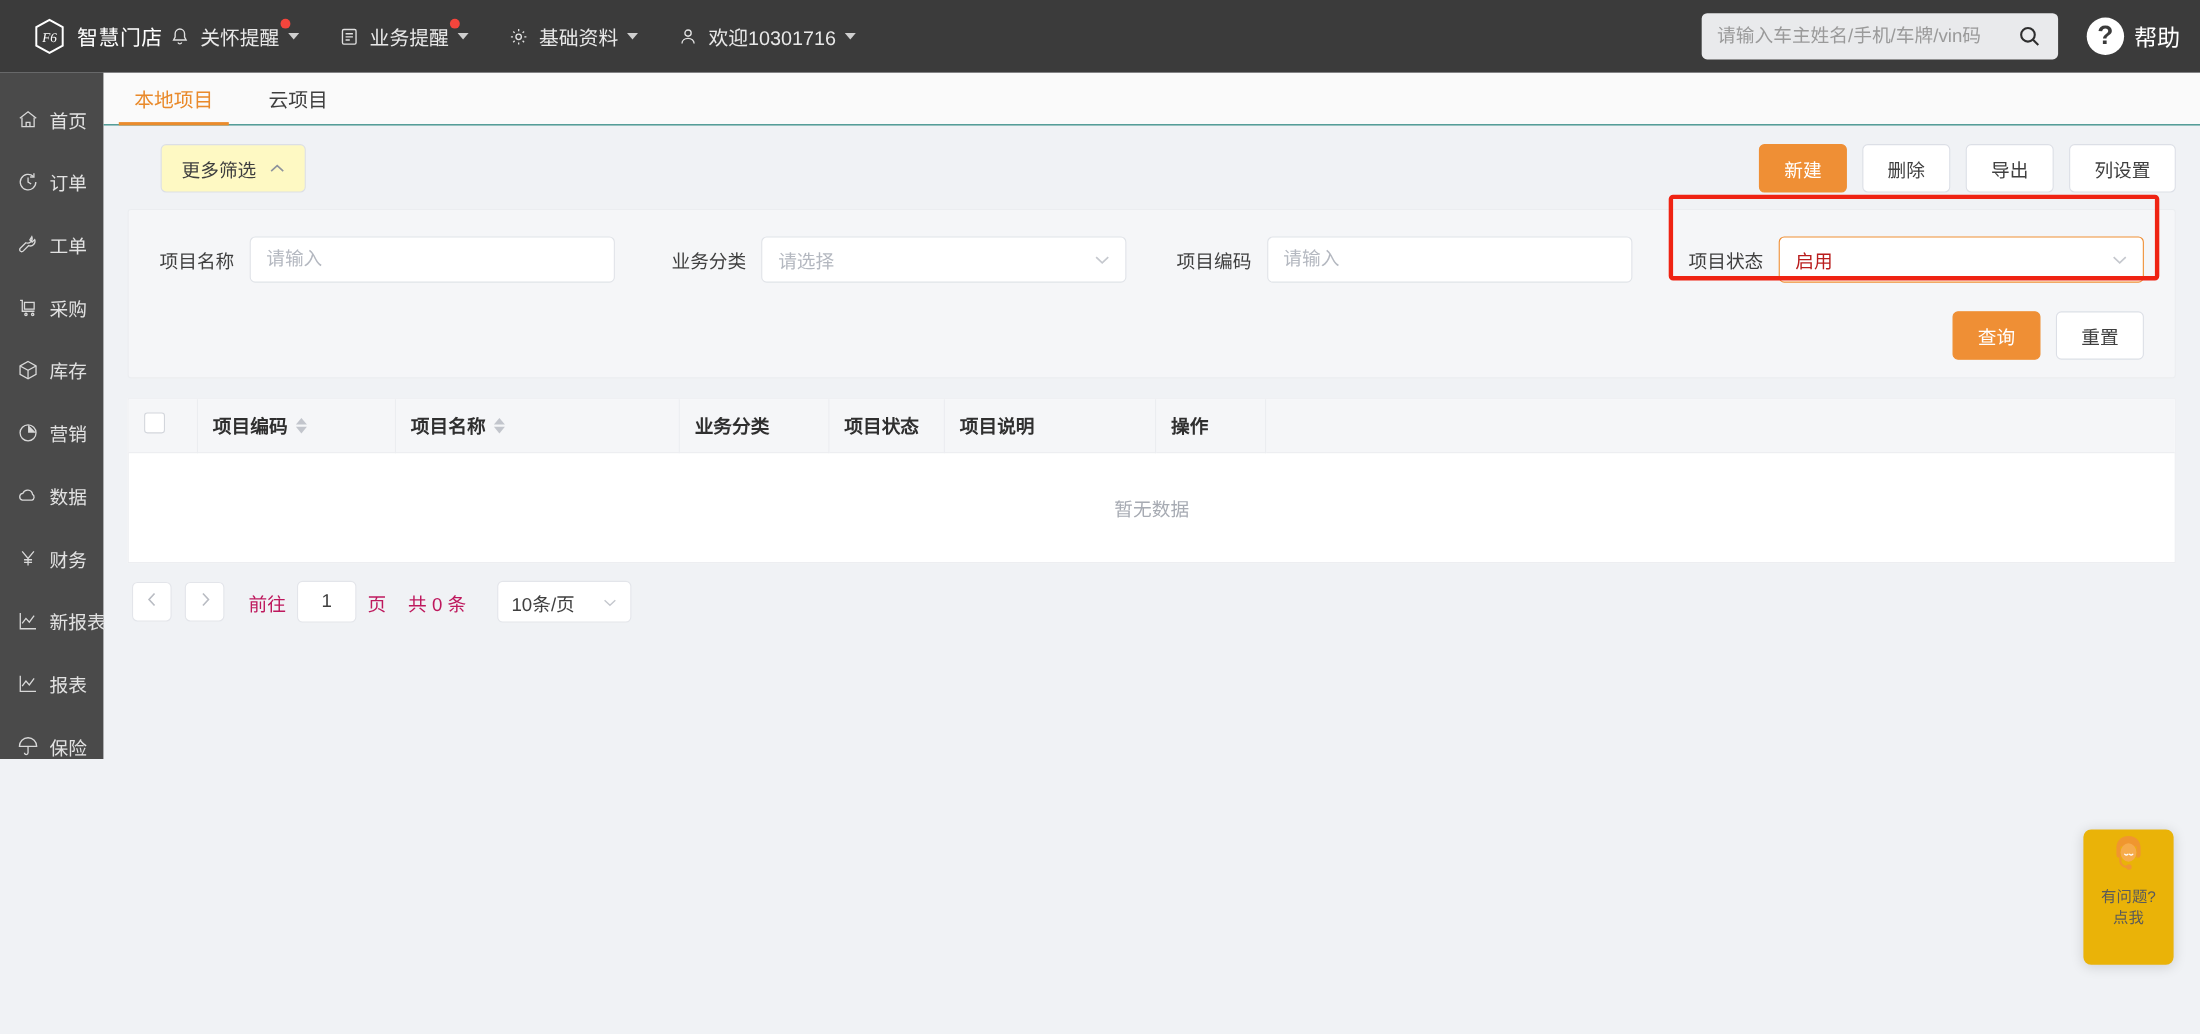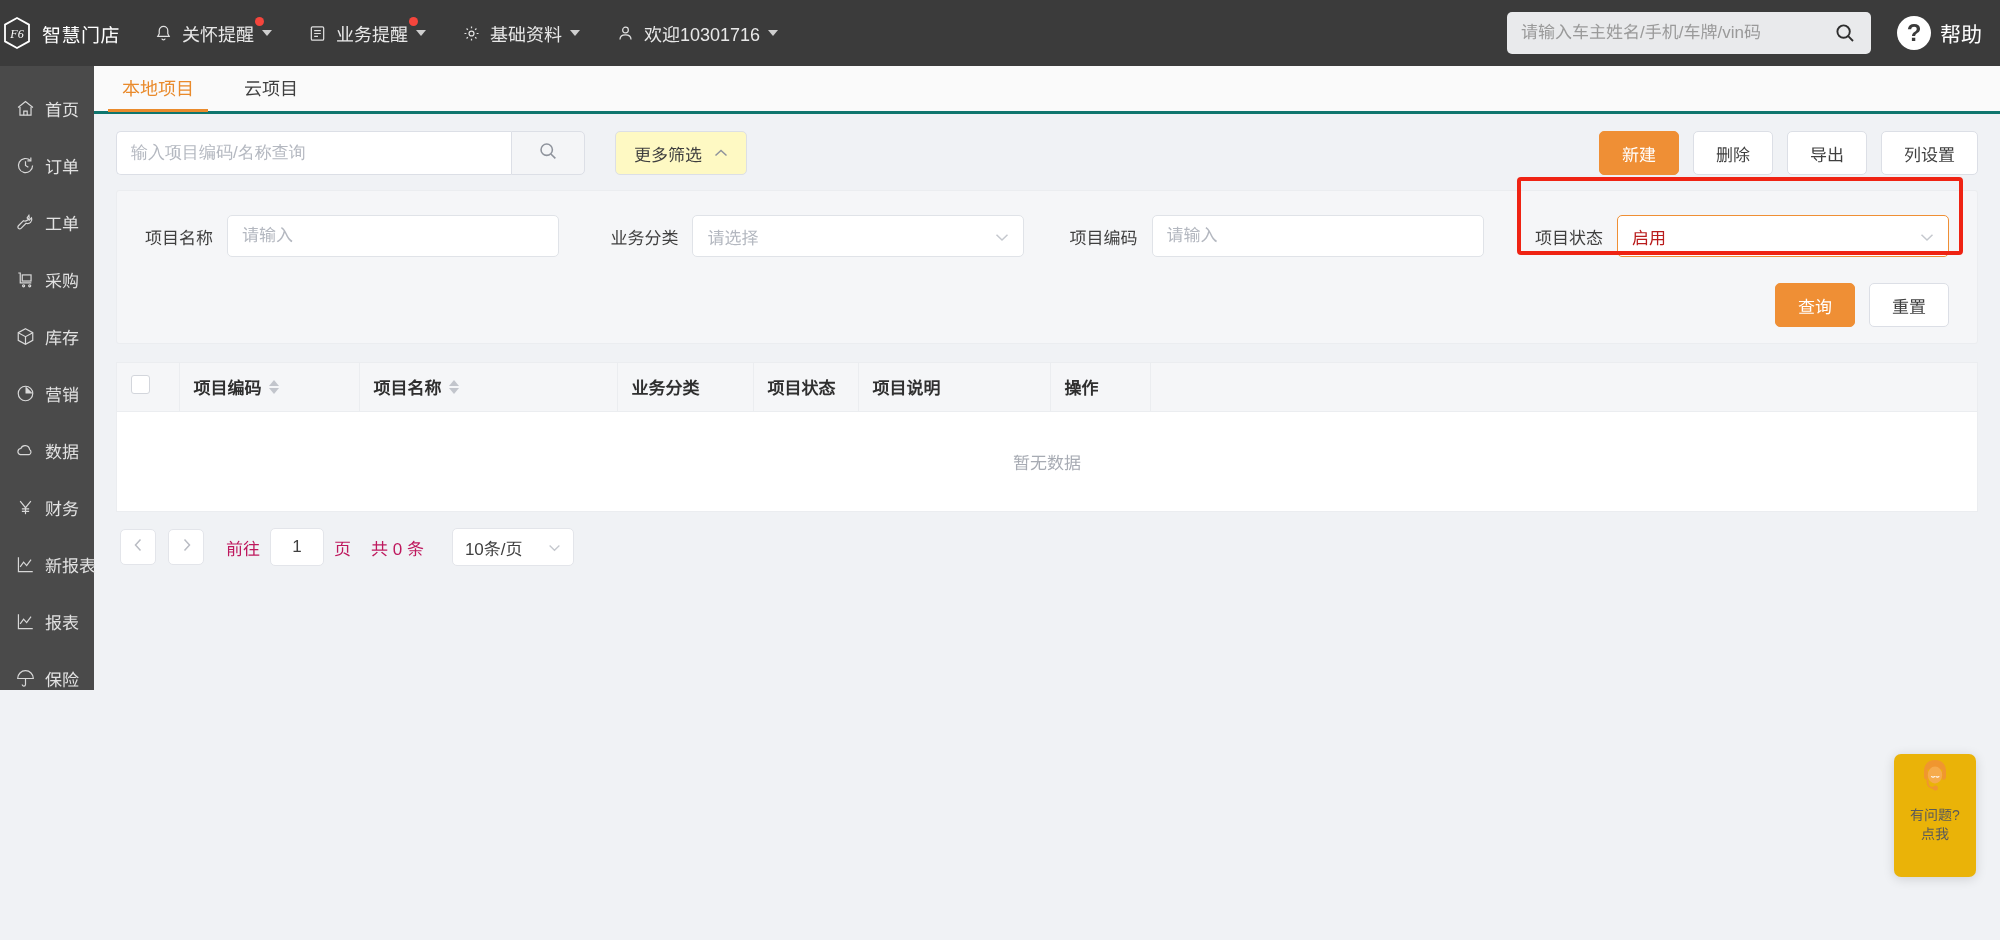--- a/index.html
+++ b/index.html
@@ -11,21 +11,21 @@
     overflow: hidden;
   }
   .app { position: relative; width: 2000px; height: 940px; }
 
   
   .topbar {
     position: absolute; top: 0; left: 0; width: 2000px; height: 66px;
     background: #3b3b3b; display: flex; align-items: center;
     color: #ffffff; z-index: 30;
   }
-  .brand { display: flex; align-items: center; padding-left: 0; width: 96px; }
+  .brand { display: flex; align-items: center; padding-left: 28px; width: 96px; }
   .brand-logo {
     width: 34px; height: 34px; display: block;
   }
   .brand-name {
     font-size: 19px; color: #fff; margin-left: 8px; white-space: nowrap;
     letter-spacing: 0.5px;
   }
   .nav-items { display: flex; align-items: flex-start; margin-left: 40px; gap: 0; }
   .nav-item {
     display: flex; align-items: center; position: relative;
@@ -39,21 +39,21 @@
     border-top: 6px solid #cfcfcf;
   }
   .badge-dot {
     position: absolute; width: 9px; height: 9px; border-radius: 50%;
     background: #f5453c; top: 17px; right: 26px;
   }
   .topbar-right {
     margin-left: auto; display: flex; align-items: center; padding-right: 18px;
   }
   .gsearch {
-    width: 364px; height: 42px; background: #e9eaec; border-radius: 5px;
+    width: 324px; height: 42px; background: #e9eaec; border-radius: 5px;
     display: flex; align-items: center; padding: 0 14px;
   }
   .gsearch input {
     flex: 1; border: none; outline: none; background: transparent;
     font-size: 17px; color: #333; font-family: inherit;
   }
   .gsearch input::placeholder { color: #9a9a9a; }
   .gsearch .mag { width: 24px; height: 24px; flex: 0 0 24px; cursor: pointer; }
   .help-wrap { display: flex; align-items: center; margin-left: 26px; cursor: pointer; }
   .help-circle {
@@ -74,21 +74,21 @@
   }
   .side-ico { width: 22px; height: 22px; margin-right: 9px; flex: 0 0 22px;
               display: flex; align-items: center; justify-content: center; }
 
   
   .main {
     position: absolute; top: 66px; left: 94px; width: 1906px; height: 874px;
     background: #f0f2f5; overflow: hidden;
   }
   .tabbar {
-    height: 48px; background: #fafafa; border-bottom: 3px solid #0f766e;
+    height: 48px; background: #fafafa; border-bottom: 1px solid #0f766e;
     display: flex; align-items: flex-end; padding-left: 14px;
   }
   .tab {
     padding: 0 14px 11px 14px; font-size: 18px; color: #3f3f3f;
     cursor: pointer; position: relative; margin-right: 22px;
   }
   .tab.active { color: #e98a2b; }
   .tab.active::after {
     content: ""; position: absolute; left: 0; right: 0; bottom: -1px;
     height: 3px; background: #ea8b2c;
@@ -430,31 +430,20 @@
         <span>本地项目</span>
       </div>
       <div class="tab">
         <span>云项目</span>
       </div>
     </div>
 
     <div class="content">
 
       <div class="toolbar">
-        <div class="qsearch">
-          <input type="text" placeholder="输入项目编码/名称查询" style="">
-          <div class="qsearch-btn">
-            <span>
-              <svg width="22" height="22" viewBox="0 0 24 24" fill="none" stroke="#8e939c" stroke-width="1.7">
-                <circle cx="10.6" cy="10.6" r="6.2"></circle>
-                  <path d="M15.2 15.2 20 20"></path>
-              </svg>
-            </span>
-          </div>
-        </div>
 
         <button class="more-btn">
           <span>更多筛选</span>
           <span class="chev">
             <svg width="14" height="10" viewBox="0 0 14 10" fill="none" stroke="#8e939c" stroke-width="1.5">
               <path d="M1.5 7.5 7 2.5l5.5 5"></path>
             </svg>
           </span>
         </button>
 

